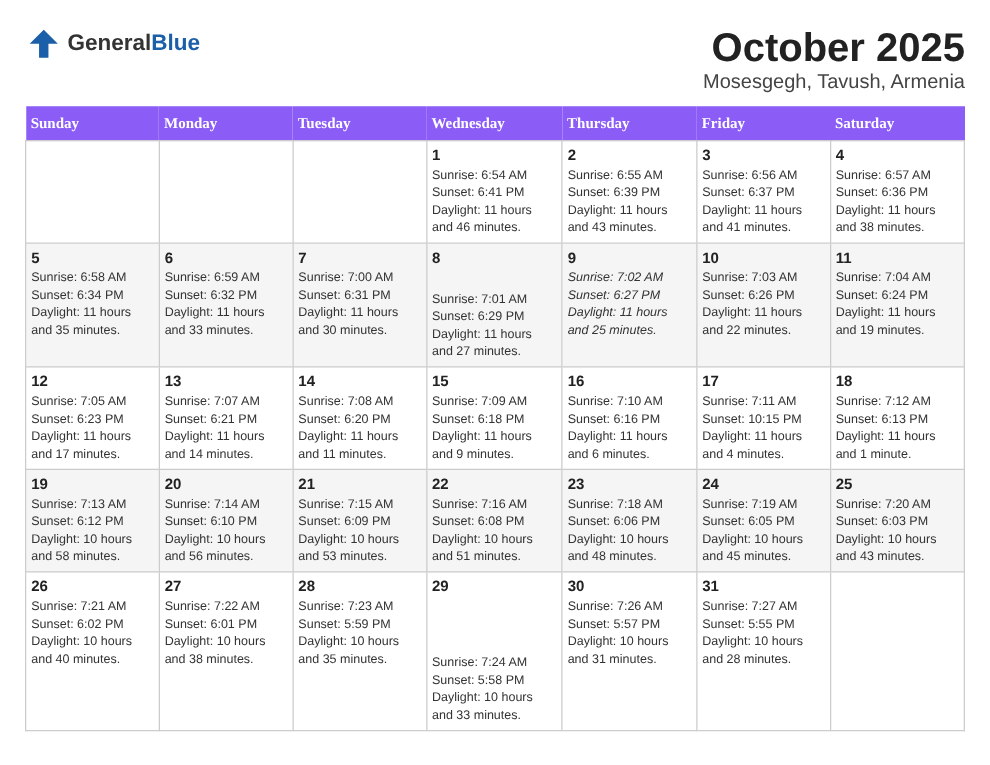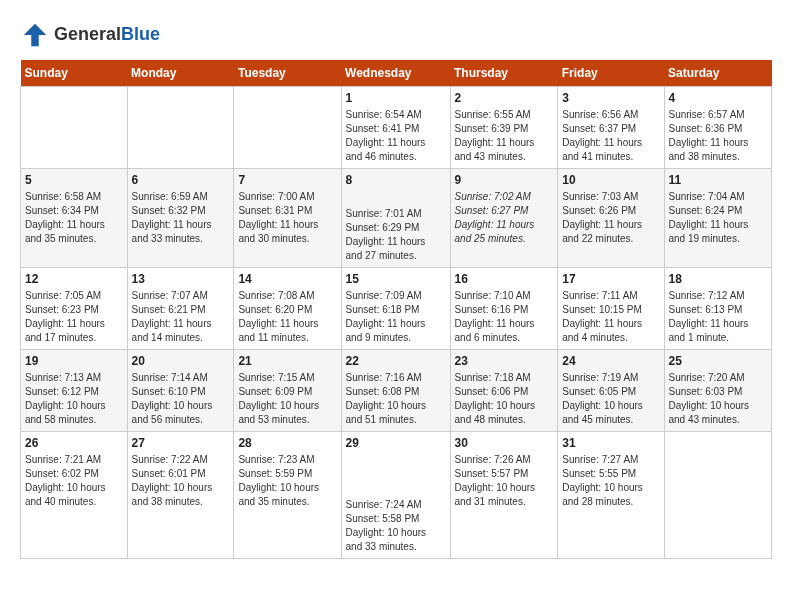--- a/index.html
+++ b/index.html
@@ -51,26 +51,27 @@
     .subtitle {
       font-size: 16px;
       color: #444;
     }
     .calendar {
       width: 100%;
       border-collapse: collapse;
       font-size: 11px;
     }
     .calendar th {
-      background-color: #c2410c;
+      background-color: #8b5cf6;
       color: #fff;
       padding: 6px 4px;
       text-align: left;
       font-size: 12px;
       font-weight: bold;
+      font-family: Liberation Serif, serif;
     }
     .calendar td {
       border: 1px solid #ccc;
       vertical-align: top;
       padding: 4px;
       width: 113px;
       min-height: 80px;
       background: #fff;
     }
     .calendar tr:nth-child(even) td {
@@ -99,20 +100,22 @@
   <div class="logo">
     <svg class="logo-icon" viewBox="0 0 40 40">
       <polygon points="20,5 35,20 25,20 25,35 15,35 15,20 5,20" fill="#1a5fa8"></polygon>
     </svg>
     <div class="logo-text">
       <span class="logo-general">General</span>
       <span class="logo-blue">Blue</span>
     </div>
   </div>
   <div class="title-block">
+    <div class="month-title">October 2025</div>
+    <div class="subtitle">Mosesgegh, Tavush, Armenia</div>
   </div>
 </div>
 
 <table class="calendar">
   <thead>
     <tr id="header-row">
         <th>Sunday</th>
         <th>Monday</th>
         <th>Tuesday</th>
         <th>Wednesday</th>

